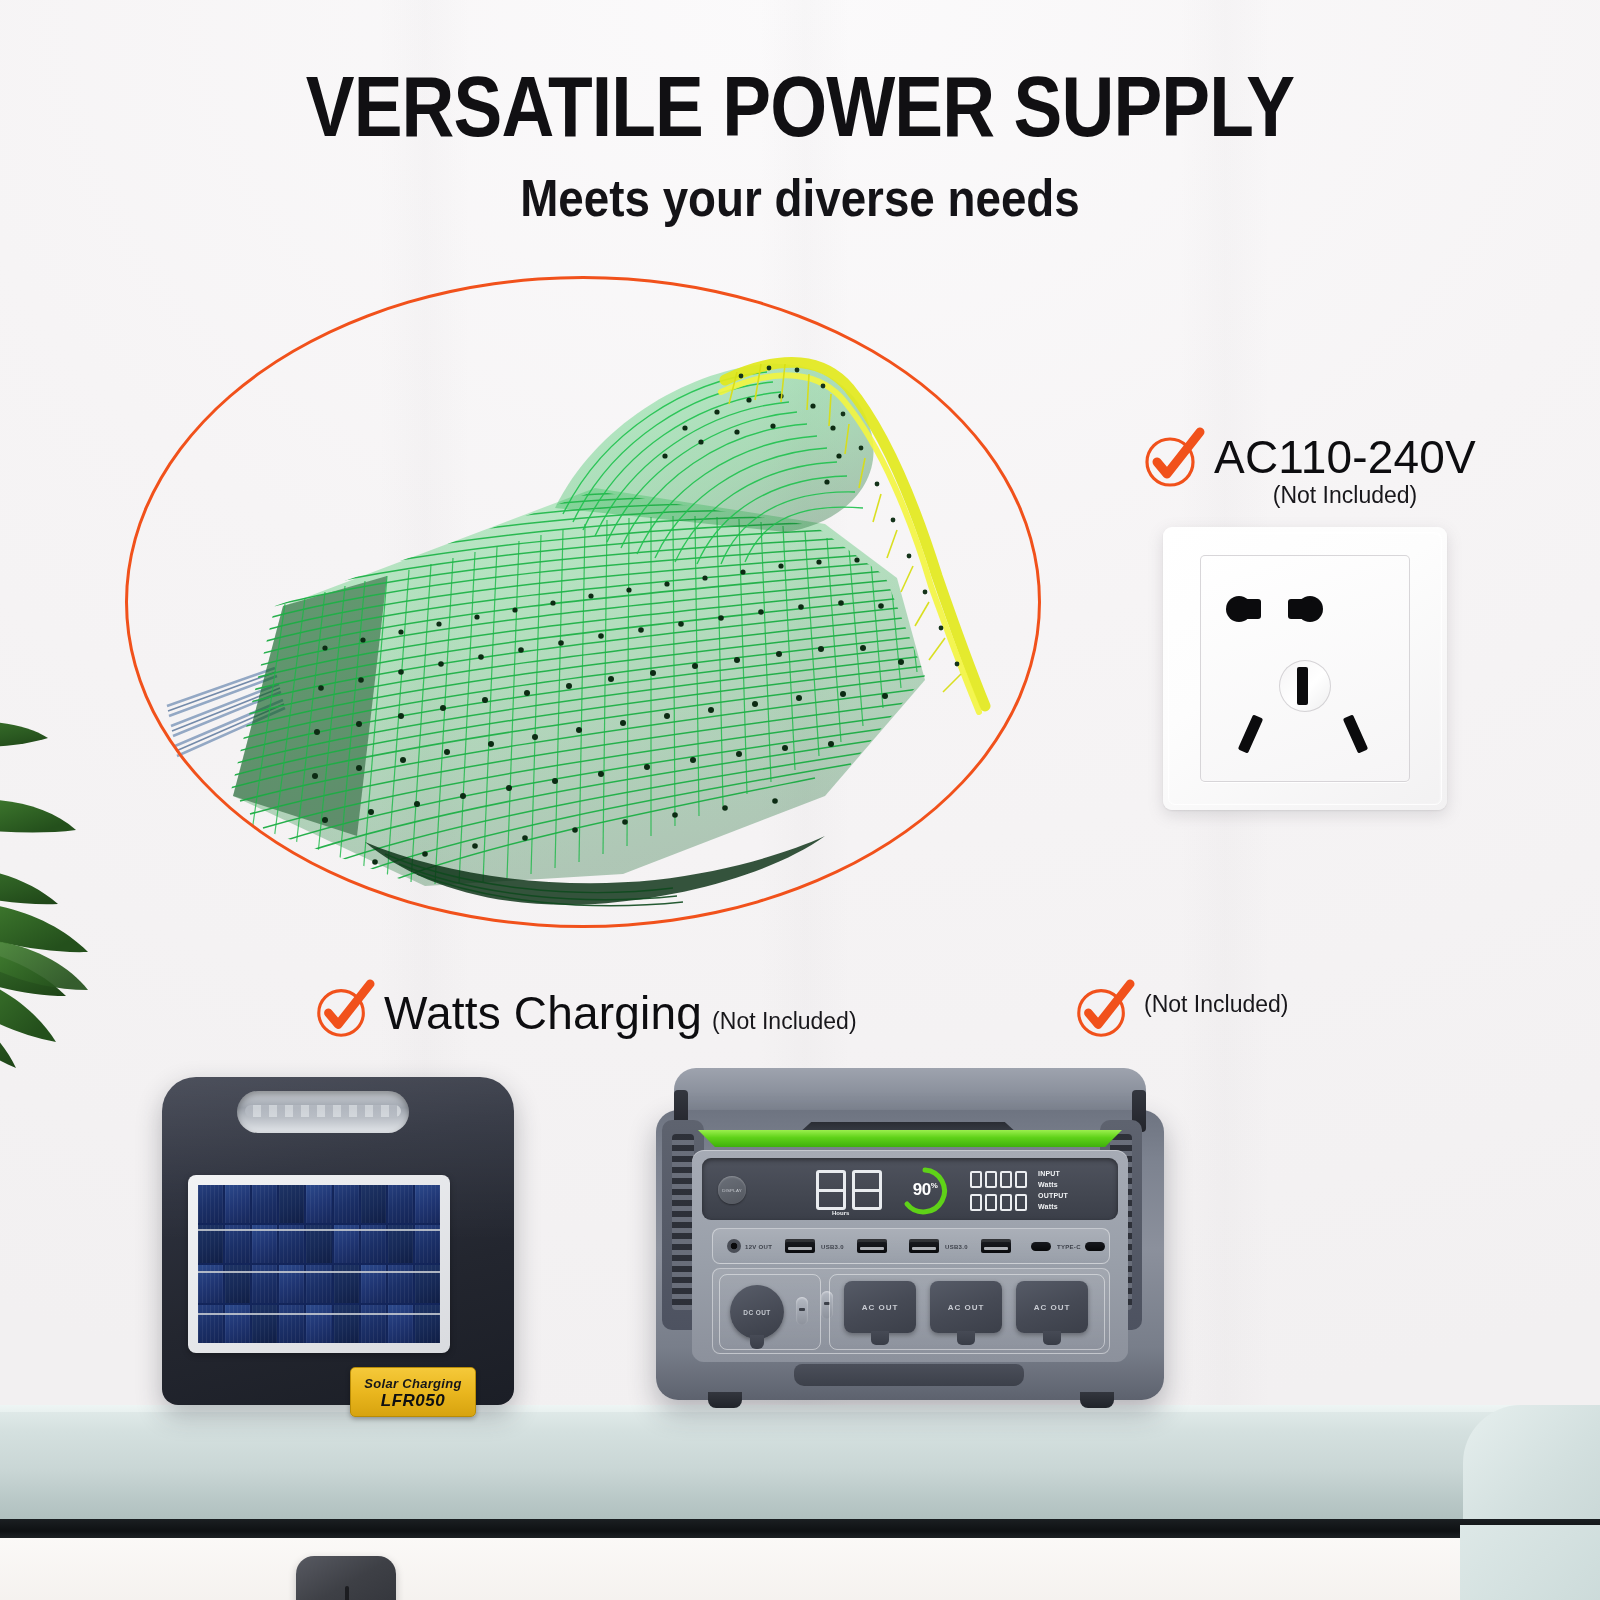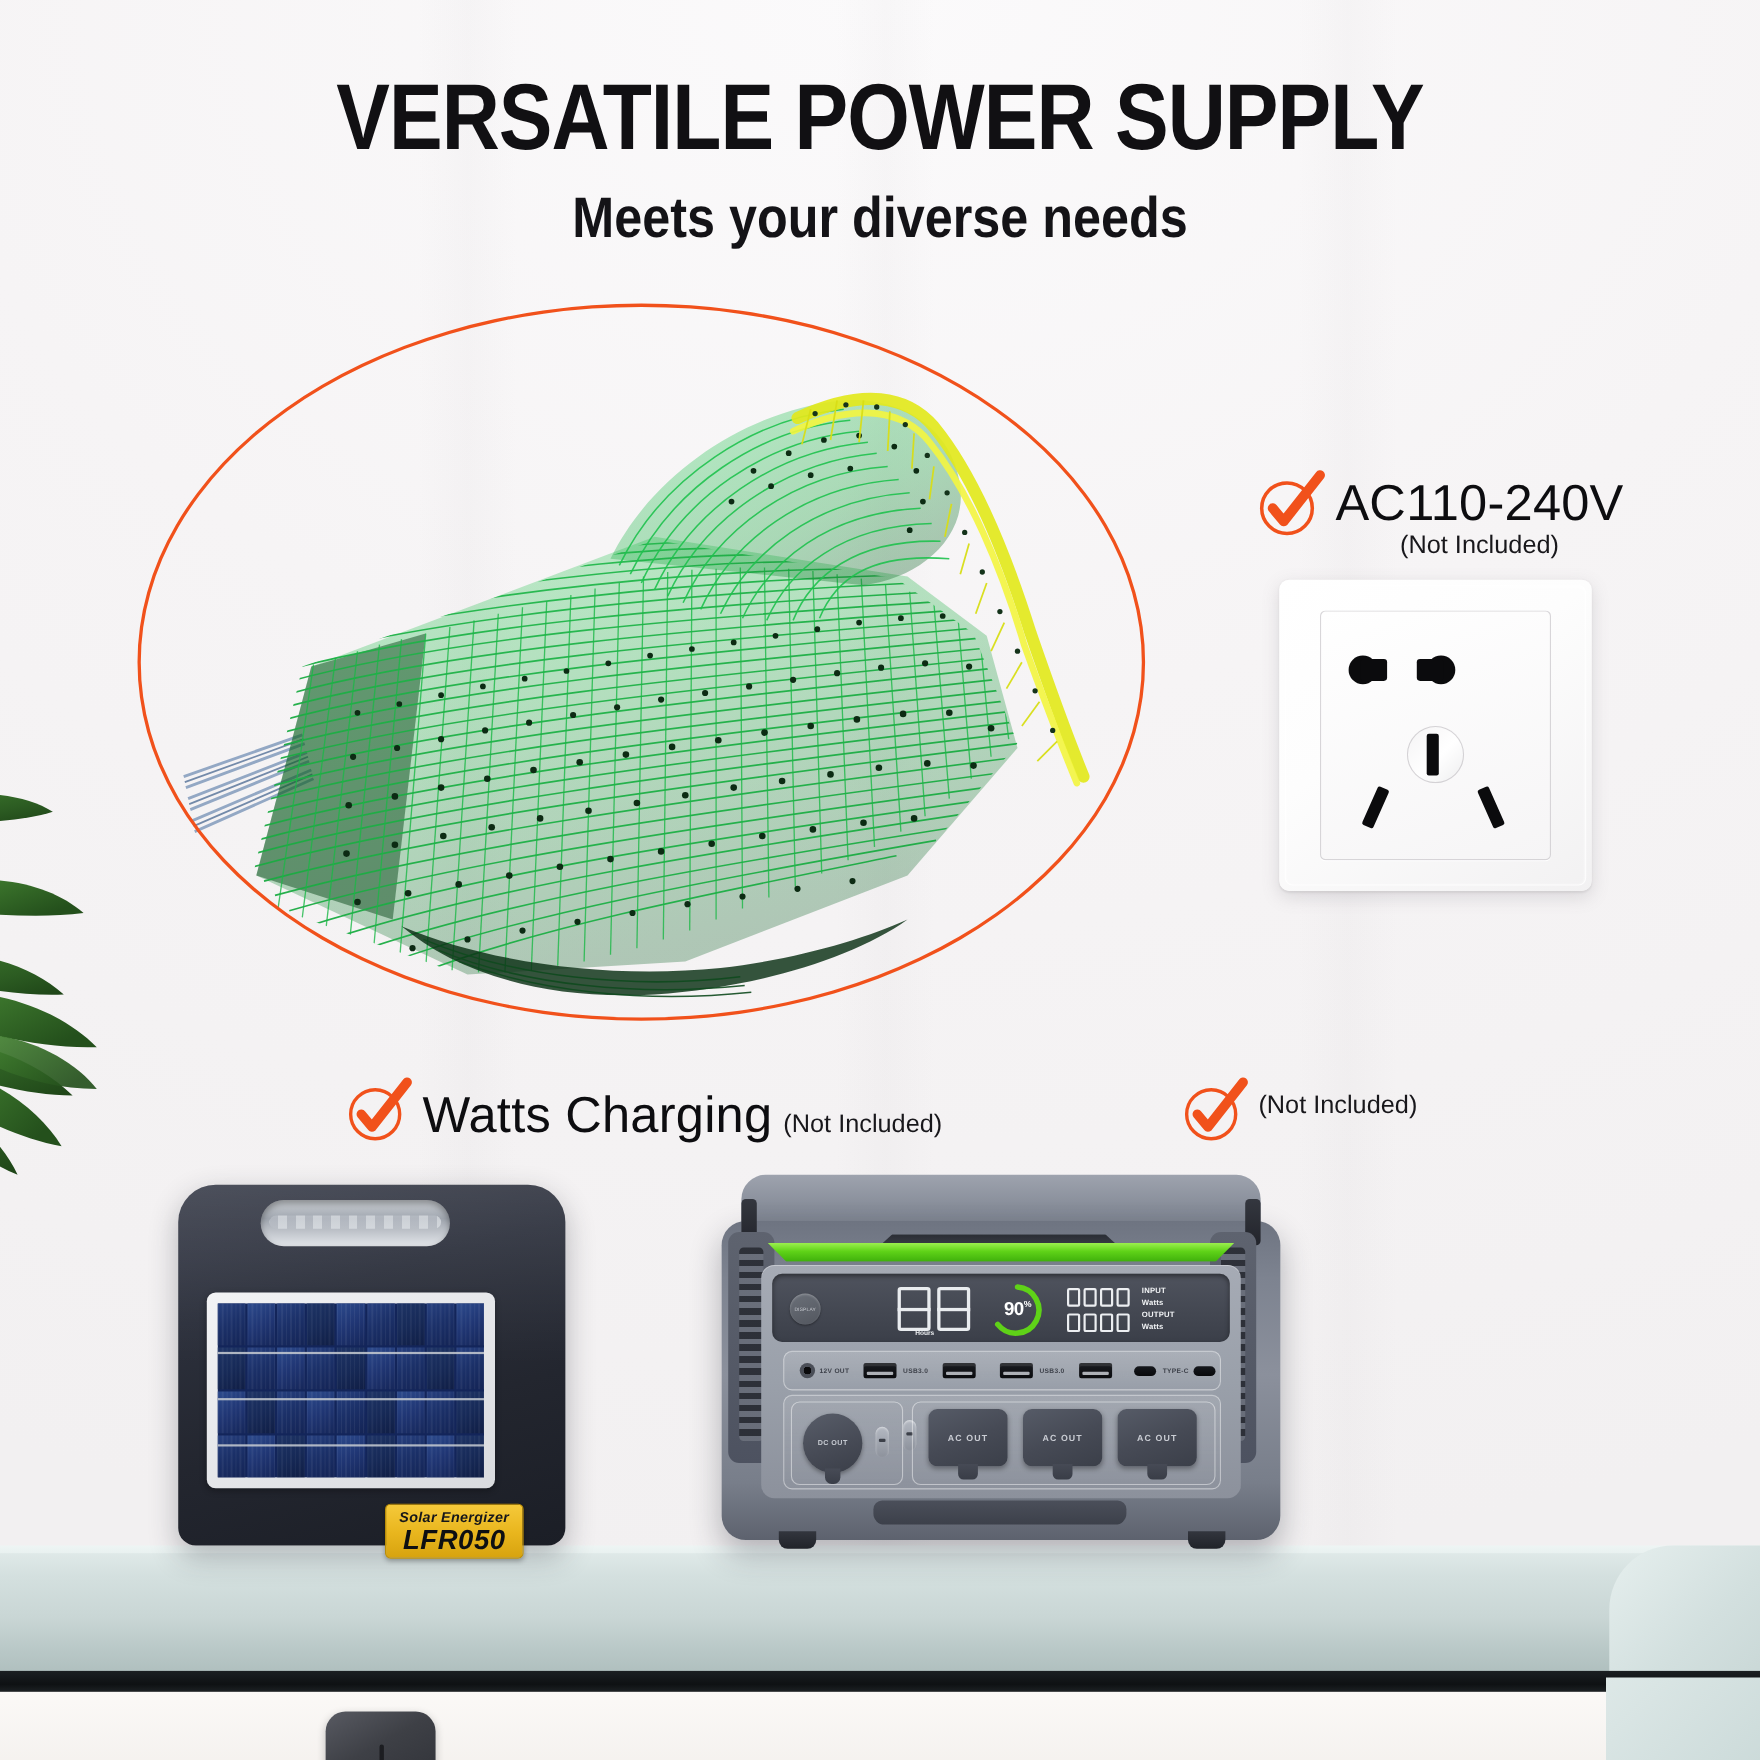--- a/index.html
+++ b/index.html
@@ -185,21 +185,21 @@
     border-radius:5px;border:1px solid #b98c06;
     box-shadow:0 2px 5px rgba(0,0,0,.3);
     display:flex;flex-direction:column;align-items:center;justify-content:center;gap:1px;
   }
   #badge-line1{
     font-family:"Liberation Sans Narrow","Liberation Sans",sans-serif;
     font-weight:bold;font-style:italic;font-size:13px;color:#15161a;letter-spacing:.3px;
   }
   #badge-line2{
     font-family:"Liberation Sans Narrow","Liberation Sans",sans-serif;
-    font-weight:bold;font-style:italic;font-size:25px;color:#0e0f12;letter-spacing:.5px;
+    font-weight:bold;font-style:italic;font-size:17px;color:#0e0f12;letter-spacing:.5px;
     line-height:1;
   }
 
   
   #ps{position:absolute;left:648px;top:1068px;width:524px;height:350px;}
   #ps-lid{
     position:absolute;left:26px;top:0;width:472px;height:66px;
     background:linear-gradient(180deg,#9ea3ae 0%, #878d99 45%, #6f7582 100%);
     border-radius:22px 22px 6px 6px;
   }
@@ -771,21 +771,21 @@
           <div class="cell v3"></div>
           <div class="cell"></div>
           <div class="cell v2"></div>
           <div class="cell v3"></div>
       </div>
       <div class="busbar" style="top:54px"></div>
       <div class="busbar" style="top:96px"></div>
       <div class="busbar" style="top:138px"></div>
     </div>
     <div id="solar-badge">
-      <div id="badge-line1">Solar Energizer</div>
+      <div id="badge-line1">Solar Charging</div>
       <div id="badge-line2">LFR050</div>
     </div>
   </div>
 
   <div id="ps">
     <div id="ps-lid"></div>
     <div id="ps-body"></div>
     <div class="ps-clip l"></div>
     <div class="ps-clip r"></div>
     <div class="ps-side left">

